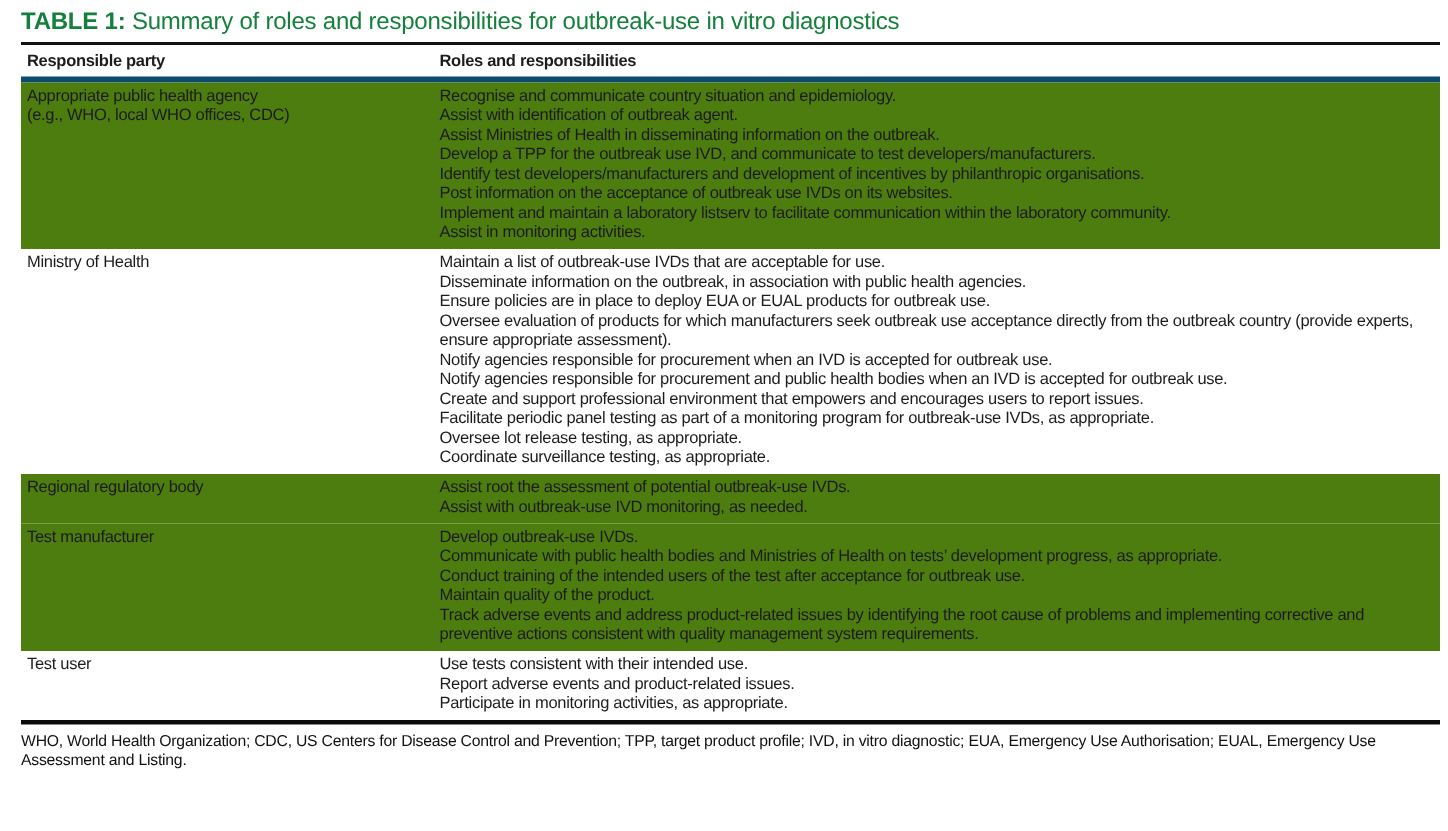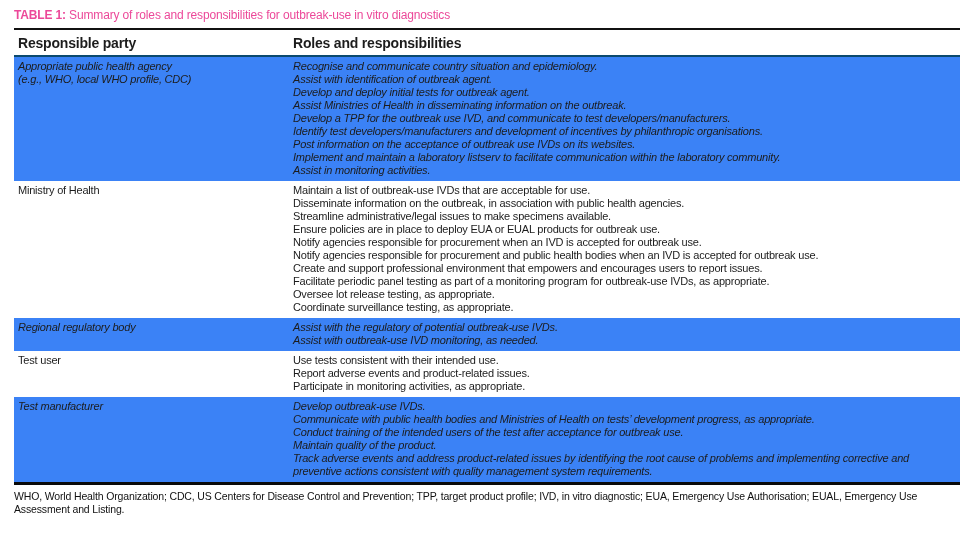--- a/index.html
+++ b/index.html
@@ -6,50 +6,50 @@
   html, body { background: #ffffff; }
   body {
     width: 965px;
     height: 554px;
     overflow: hidden;
     font-family: "Liberation Sans", sans-serif;
     color: #1c1c1c;
   }
   .table-wrap { margin: 6px 5px 0 14px; }
   .table-title {
-    font-size: 12px;
+    font-size: 16px;
     line-height: 14px;
     padding: 2px 0 6px 0;
     letter-spacing: -0.15px;
-    color: #ec4899;
+    color: #15803d;
   }
   .table-title .tlabel { font-weight: bold; }
   .thead {
     display: flex;
     border-top: 2px solid #111;
-    border-bottom: 2px solid #0c4a6e;
+    border-bottom: 4px solid #0c4a6e;
     padding: 5px 0 4px 0;
-    font-size: 14px;
+    font-size: 11px;
     font-weight: bold;
     letter-spacing: -0.2px;
   }
   .col1 {
     flex: 0 0 279px;
     padding-left: 4px;
     padding-right: 10px;
   }
   .col2 { flex: 1; }
   .trow {
     display: flex;
     padding: 3px 0 4px 0;
     font-size: 11px;
     line-height: 13px;
     letter-spacing: -0.2px;
   }
-  .trow.shaded { background: #3b82f6; font-style: italic; }
+  .trow.shaded { background: #4d7c0f; }
   .party-line, .role-item { white-space: normal; }
   .rule-bottom { height: 3px; background: #0a0a0a; }
   .footnote {
     font-size: 10.5px;
     line-height: 13px;
     padding-top: 5px;
     letter-spacing: -0.15px;
     color: #111;
   }
 </style>
@@ -63,80 +63,79 @@
 
   <div class="thead">
     <div class="col1">Responsible party</div>
     <div class="col2">Roles and responsibilities</div>
   </div>
 
   <div id="tbody">
       <div class="trow shaded">
         <div class="col1">
           <div class="party-line">Appropriate public health agency</div>
-          <div class="party-line">(e.g., WHO, local WHO profile, CDC)</div>
+          <div class="party-line">(e.g., WHO, local WHO offices, CDC)</div>
         </div>
         <div class="col2">
           <div class="role-item">Recognise and communicate country situation and epidemiology.</div>
           <div class="role-item">Assist with identification of outbreak agent.</div>
-          <div class="role-item">Develop and deploy initial tests for outbreak agent.</div>
           <div class="role-item">Assist Ministries of Health in disseminating information on the outbreak.</div>
           <div class="role-item">Develop a TPP for the outbreak use IVD, and communicate to test developers/manufacturers.</div>
           <div class="role-item">Identify test developers/manufacturers and development of incentives by philanthropic organisations.</div>
           <div class="role-item">Post information on the acceptance of outbreak use IVDs on its websites.</div>
           <div class="role-item">Implement and maintain a laboratory listserv to facilitate communication within the laboratory community.</div>
           <div class="role-item">Assist in monitoring activities.</div>
         </div>
       </div>
       <div class="trow">
         <div class="col1">
           <div class="party-line">Ministry of Health</div>
         </div>
         <div class="col2">
           <div class="role-item">Maintain a list of outbreak-use IVDs that are acceptable for use.</div>
           <div class="role-item">Disseminate information on the outbreak, in association with public health agencies.</div>
-          <div class="role-item">Streamline administrative/legal issues to make specimens available.</div>
           <div class="role-item">Ensure policies are in place to deploy EUA or EUAL products for outbreak use.</div>
+          <div class="role-item">Oversee evaluation of products for which manufacturers seek outbreak use acceptance directly from the outbreak country (provide experts, ensure appropriate assessment).</div>
           <div class="role-item">Notify agencies responsible for procurement when an IVD is accepted for outbreak use.</div>
           <div class="role-item">Notify agencies responsible for procurement and public health bodies when an IVD is accepted for outbreak use.</div>
           <div class="role-item">Create and support professional environment that empowers and encourages users to report issues.</div>
           <div class="role-item">Facilitate periodic panel testing as part of a monitoring program for outbreak-use IVDs, as appropriate.</div>
           <div class="role-item">Oversee lot release testing, as appropriate.</div>
           <div class="role-item">Coordinate surveillance testing, as appropriate.</div>
         </div>
       </div>
       <div class="trow shaded">
         <div class="col1">
           <div class="party-line">Regional regulatory body</div>
         </div>
         <div class="col2">
-          <div class="role-item">Assist with the regulatory of potential outbreak-use IVDs.</div>
+          <div class="role-item">Assist root the assessment of potential outbreak-use IVDs.</div>
           <div class="role-item">Assist with outbreak-use IVD monitoring, as needed.</div>
-        </div>
-      </div>
-      <div class="trow">
-        <div class="col1">
-          <div class="party-line">Test user</div>
-        </div>
-        <div class="col2">
-          <div class="role-item">Use tests consistent with their intended use.</div>
-          <div class="role-item">Report adverse events and product-related issues.</div>
-          <div class="role-item">Participate in monitoring activities, as appropriate.</div>
         </div>
       </div>
       <div class="trow shaded">
         <div class="col1">
           <div class="party-line">Test manufacturer</div>
         </div>
         <div class="col2">
           <div class="role-item">Develop outbreak-use IVDs.</div>
           <div class="role-item">Communicate with public health bodies and Ministries of Health on tests’ development progress, as appropriate.</div>
           <div class="role-item">Conduct training of the intended users of the test after acceptance for outbreak use.</div>
           <div class="role-item">Maintain quality of the product.</div>
           <div class="role-item">Track adverse events and address product-related issues by identifying the root cause of problems and implementing corrective and preventive actions consistent with quality management system requirements.</div>
         </div>
       </div>
+      <div class="trow">
+        <div class="col1">
+          <div class="party-line">Test user</div>
+        </div>
+        <div class="col2">
+          <div class="role-item">Use tests consistent with their intended use.</div>
+          <div class="role-item">Report adverse events and product-related issues.</div>
+          <div class="role-item">Participate in monitoring activities, as appropriate.</div>
+        </div>
+      </div>
     </div>
 
   <div class="rule-bottom"></div>
 
   <div class="footnote">WHO, World Health Organization; CDC, US Centers for Disease Control and Prevention; TPP, target product profile; IVD, in vitro diagnostic; EUA, Emergency Use Authorisation; EUAL, Emergency Use Assessment and Listing.</div>
 </div>
 
 </body></html>

